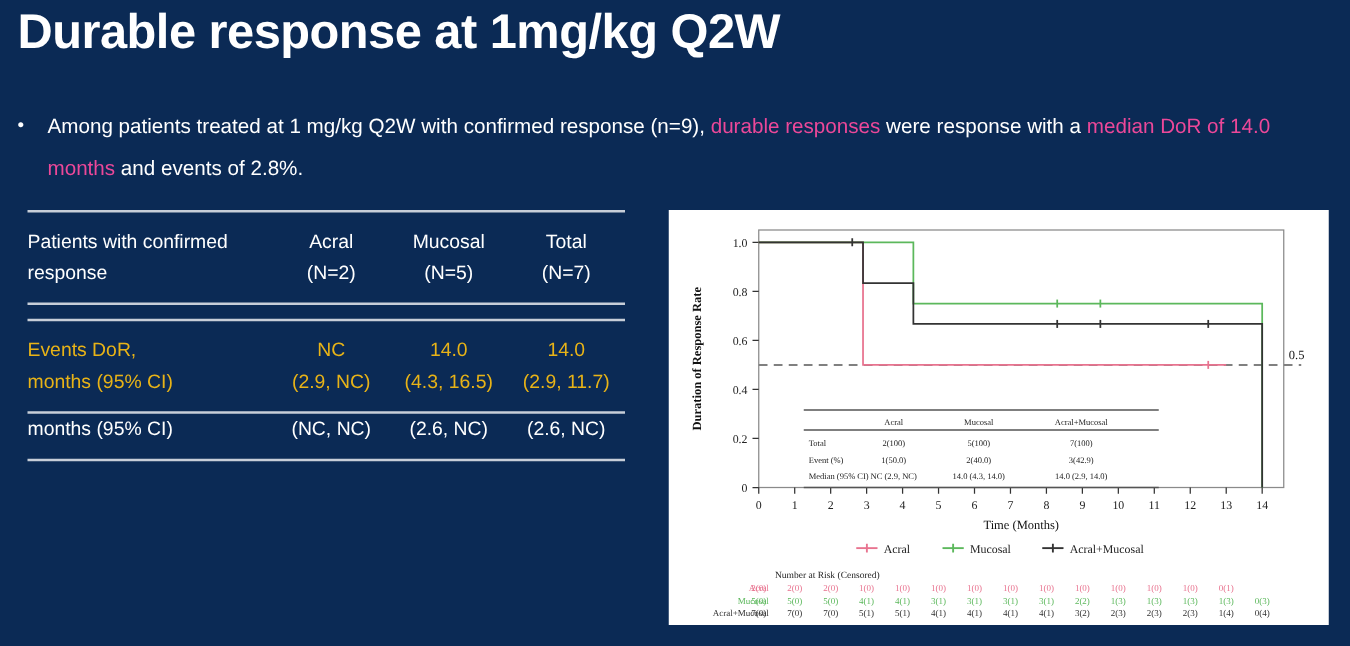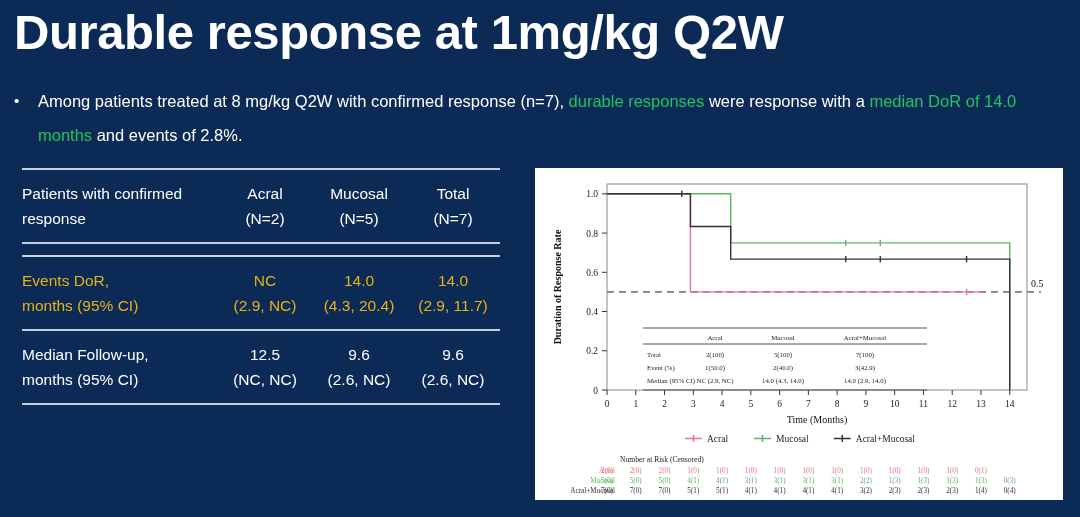--- a/index.html
+++ b/index.html
@@ -8,34 +8,34 @@
     background:#0b2a55;
     font-family:"Liberation Sans", sans-serif;
     color:#ffffff;
     position:relative;
   }
   .slide{position:relative;width:1080px;height:517px;}
 
   
   .title{
     position:absolute;left:14px;top:4px;
-    font-size:49px;font-weight:bold;letter-spacing:-0.4px;
+    font-size:39px;font-weight:bold;letter-spacing:-0.4px;
     color:#ffffff;white-space:nowrap;
   }
 
   
   .bullet{
     position:absolute;left:14px;top:84px;width:1055px;
     font-size:16.5px;line-height:34px;color:#ffffff;
   }
   .bullet .dot{
     position:absolute;left:0;top:0;font-size:15px;line-height:34px;color:#ffffff;
   }
   .bullet .btext{display:block;margin-left:24px;}
-  .hl{color:#22c55e;}
+  .hl{color:#ec4899;}
 
   
   .ltable{
     position:absolute;left:22px;top:168px;width:478px;
     border-collapse:collapse;
   }
   .ltable td{
     padding:0;vertical-align:top;
     font-size:15.5px;line-height:25px;color:#ffffff;margin-top:24px;
   }
@@ -58,21 +58,21 @@
 </style>
 </head>
 <body>
 
 <div class="slide">
 
   <div class="title">Durable response at 1mg/kg Q2W</div>
 
   <div class="bullet">
     <span class="dot">•</span>
-    <span class="btext"><span>Among patients treated at 8 mg/kg Q2W with confirmed response (n=7), </span><span class="hl">durable responses</span><span> were response with a </span><span class="hl">median DoR of 14.0 months</span><span> and events of 2.8%.</span></span>
+    <span class="btext"><span>Among patients treated at 1 mg/kg Q2W with confirmed response (n=9), </span><span class="hl">durable responses</span><span> were response with a </span><span class="hl">median DoR of 14.0 months</span><span> and events of 2.8%.</span></span>
   </div>
 
   <table class="ltable">
     <tbody>
         <tr>
       <td class="rule-cell" colspan="4">
             <hr class="rule">
           </td>
     </tr>
     <tr class="rowpad-top">
@@ -107,35 +107,29 @@
 
     <tr class="rowpad-top gold">
       <td class="lab">Events DoR,</td>
       <td class="num">NC</td>
       <td class="num">14.0</td>
       <td class="num">14.0</td>
     </tr>
     <tr class="rowpad-bot gold">
       <td class="lab">months (95% CI)</td>
       <td class="num">(2.9, NC)</td>
-      <td class="num">(4.3, 20.4)</td>
+      <td class="num">(4.3, 16.5)</td>
       <td class="num">(2.9, 11.7)</td>
     </tr>
     <tr>
       <td class="rule-cell" colspan="4">
             <hr class="rule">
           </td>
     </tr>
 
-    <tr class="rowpad-top">
-      <td class="lab">Median Follow-up,</td>
-      <td class="num">12.5</td>
-      <td class="num">9.6</td>
-      <td class="num">9.6</td>
-    </tr>
     <tr class="rowpad-bot">
       <td class="lab">months (95% CI)</td>
       <td class="num">(NC, NC)</td>
       <td class="num">(2.6, NC)</td>
       <td class="num">(2.6, NC)</td>
     </tr>
     <tr>
       <td class="rule-cell" colspan="4">
             <hr class="rule">
           </td>

